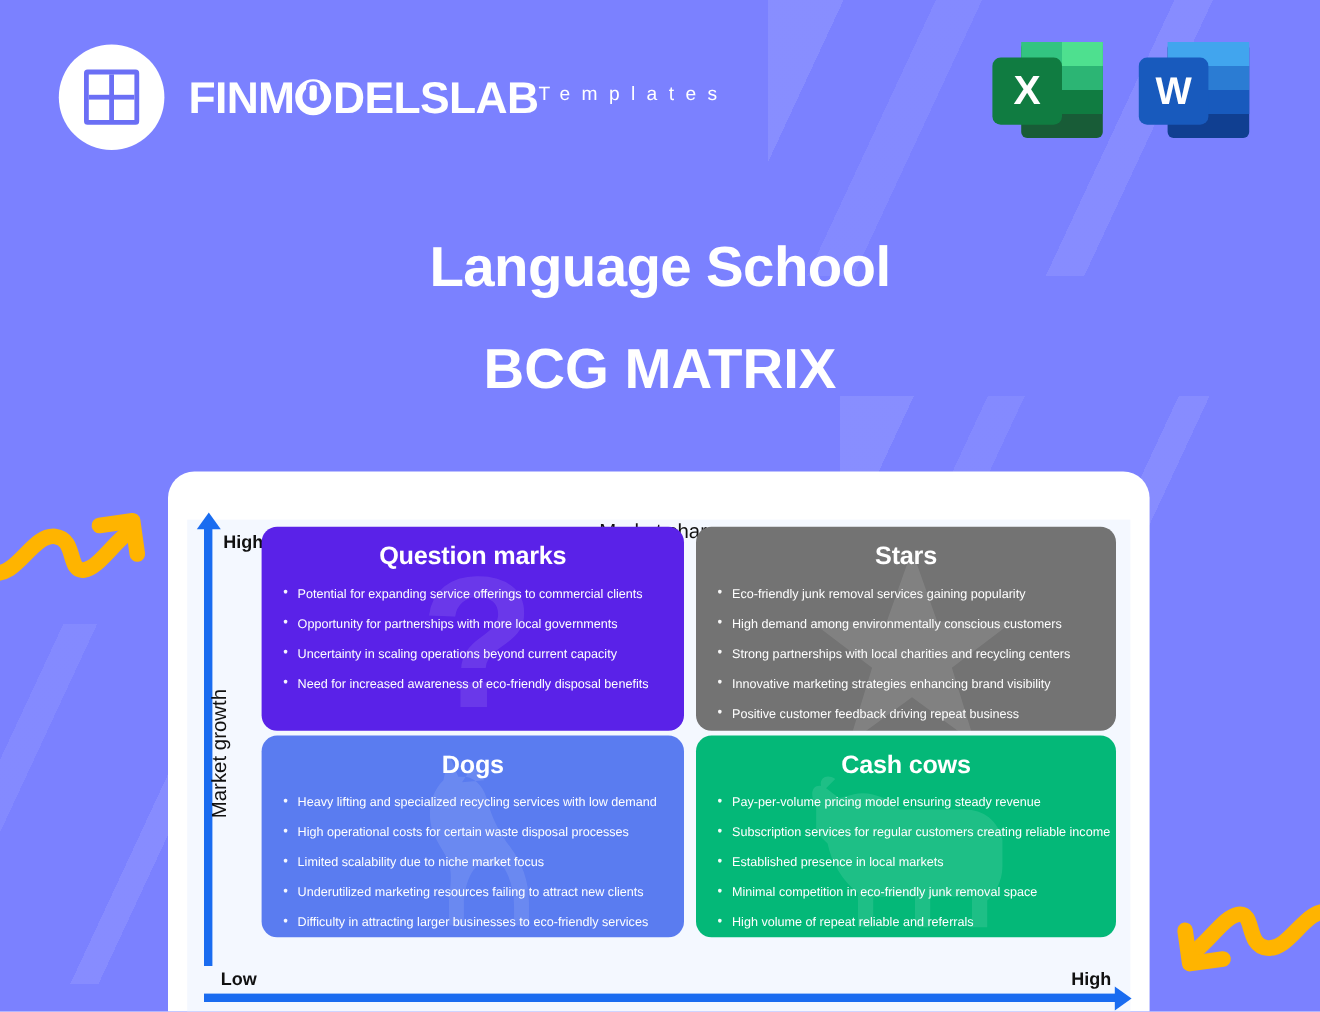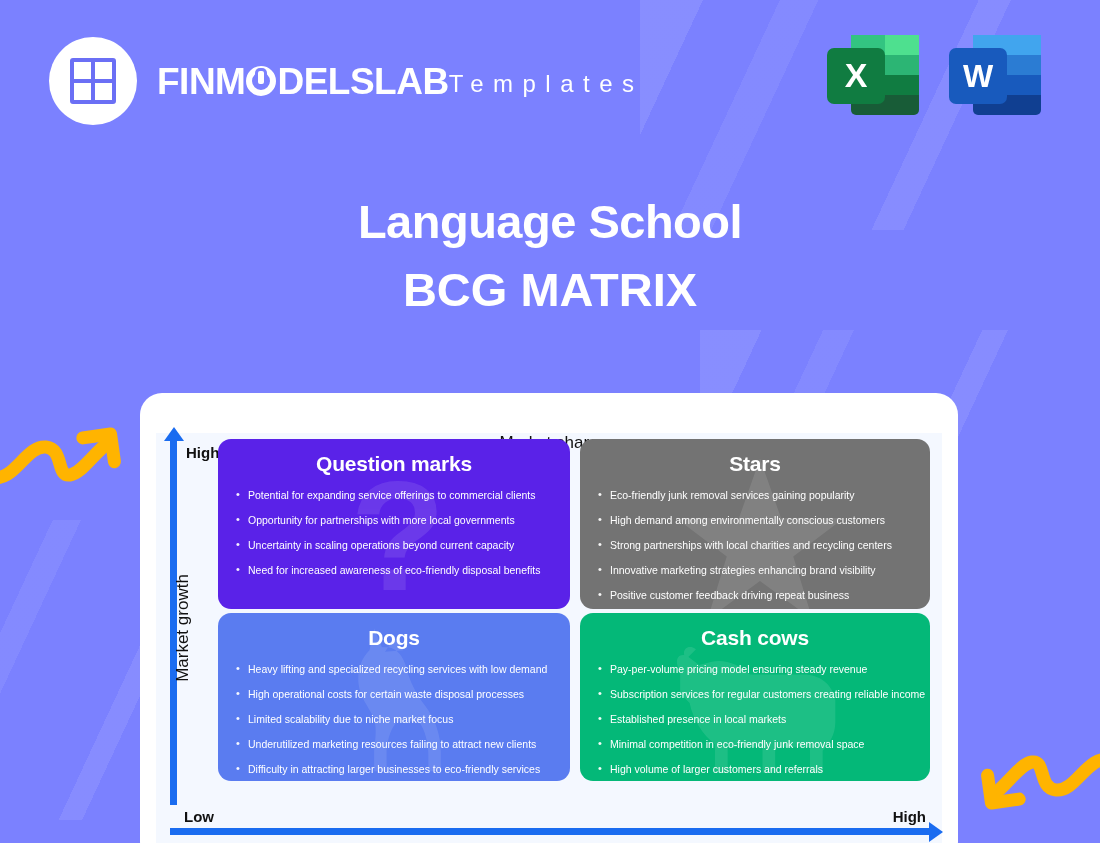--- a/index.html
+++ b/index.html
@@ -30,30 +30,30 @@
   .logo-text{ display:flex; flex-direction:row; }
   .logo-name{
     color:#fff; font-weight:bold; font-size:37px; letter-spacing:-0.5px; line-height:1;
     display:flex; align-items:center;
   }
   .logo-o{ position:relative; display:inline-block; width:30px; height:30px;
            border:6px solid #fff; border-radius:50%; margin:0 1px; vertical-align:middle; }
   .logo-o::after{ content:""; position:absolute; left:50%; top:-1px; transform:translateX(-50%);
                   width:6px; height:13px; background:#fff; border-radius:2px;
                   box-shadow:0 0 0 3px #7b81ff; }
-  .logo-sub{ color:#fff; font-size:24px; letter-spacing:9.5px; margin-top:7px; font-weight:400; }
+  .logo-sub{ color:#fff; font-size:16px; letter-spacing:9.5px; margin-top:7px; font-weight:400; }
 
   
   .office{ position:absolute; top:31px; display:block; }
   .xl{ left:823px; } .wd{ left:945px; }
 
   
   .title-block{ position:absolute; left:0; right:0; top:196px; text-align:center; }
   .t1{ color:#fff; font-size:47px; font-weight:bold; letter-spacing:-0.5px; line-height:1.12; }
-  .t2{ color:#fff; font-size:47px; font-weight:bold; letter-spacing:0px; line-height:1.12; margin-top:15px; }
+  .t2{ color:#fff; font-size:47px; font-weight:bold; letter-spacing:0px; line-height:1.12; margin-top:32px; }
 
   
   .arrow-l{ position:absolute; left:-8px; top:405px; }
   .arrow-r{ position:absolute; left:975px; top:742px; }
 
   
   .card{
     position:absolute; left:140px; top:393px; width:818px; height:470px;
     background:#ffffff; border-radius:22px;
   }
@@ -229,20 +229,20 @@
                    L104 94 L96 94 L96 78 L74 78 L74 94 L66 94 L66 78
                    L44 78 L44 94 L36 94 L36 76 C28 70 22 60 20 50
                    L14 44 Z M18 22 C14 18 18 12 24 16 Z" fill="#ffffff"></path>
         </svg>
         <div class="q-head">Cash cows</div>
         <ul>
           <li>Pay-per-volume pricing model ensuring steady revenue</li>
           <li>Subscription services for regular customers creating reliable income</li>
           <li>Established presence in local markets</li>
           <li>Minimal competition in eco-friendly junk removal space</li>
-          <li>High volume of larger customers and referrals</li>
+          <li>High volume of repeat reliable and referrals</li>
         </ul>
       </div>
 
     </div>
   </div>
 
 </div>
 
 </body></html>

